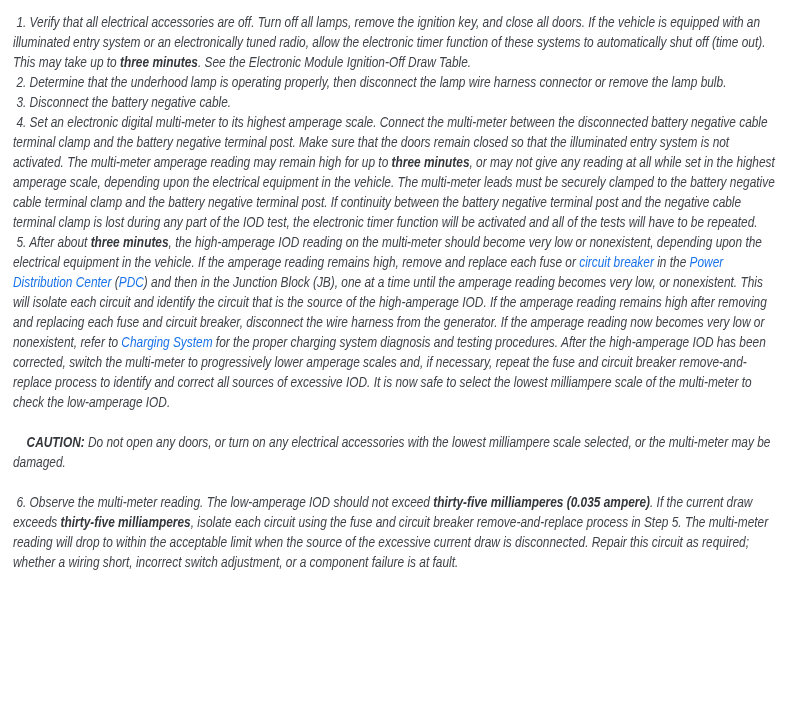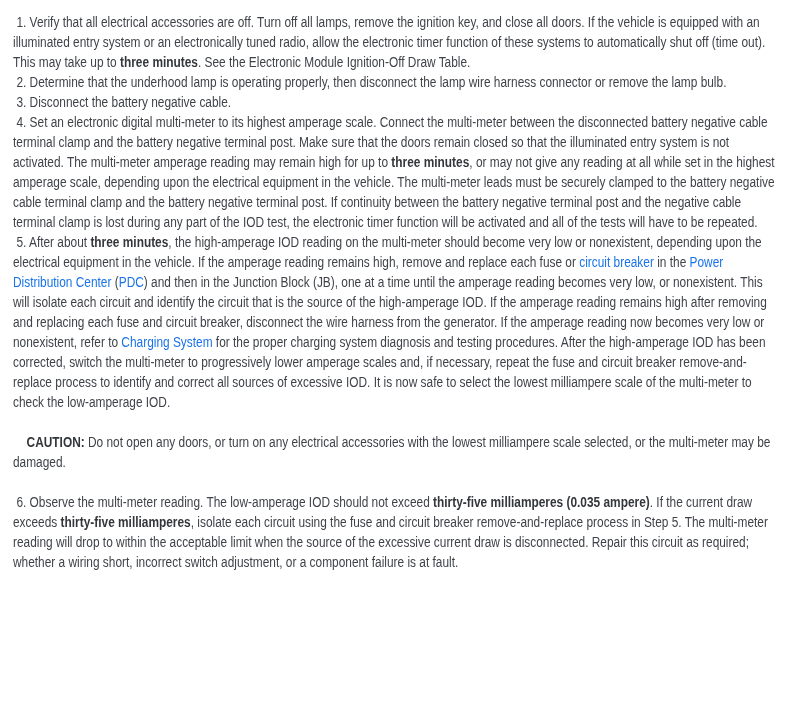--- a/index.html
+++ b/index.html
@@ -18,20 +18,21 @@
     height: 728px;
     background: var(--bg-color);
     overflow: hidden;
     font-family: "Liberation Sans", "DejaVu Sans", sans-serif;
   }
   .page {
     width: 810px;
     height: 728px;
     padding: 12px 0 0 13px;
     overflow: hidden;
+    font-style: italic;
   }
   .content {
     width: 902px;               
     transform: scaleX(0.849);   
     transform-origin: 0 0;
     font-size: 14px;
     line-height: 20px;
     color: var(--text-color);
   }
   .content p {

